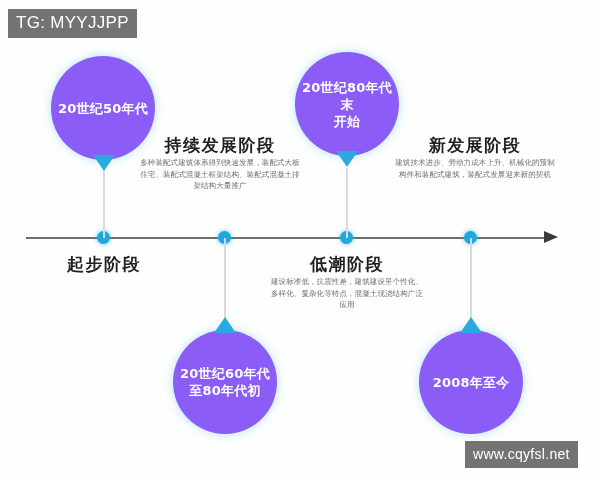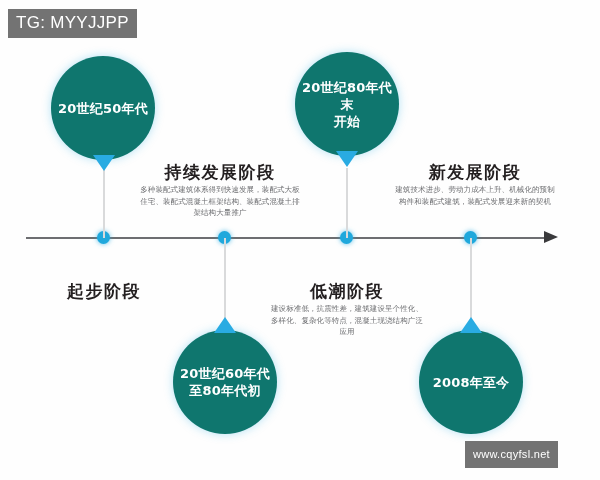--- a/index.html
+++ b/index.html
@@ -27,21 +27,21 @@
     background: #737373;
     color: #ffffff;
     font-size: 17px;
     letter-spacing: 0.3px;
     line-height: 26px;
     padding: 1px 8px 2px 8px;
     white-space: nowrap;
     font-family: "Liberation Sans", sans-serif;
   }
   #wm-top { left: 8px; top: 9px; }
-  #wm-bottom { left: 465px; top: 441px; font-size: 11px; line-height: 24px; }
+  #wm-bottom { left: 465px; top: 441px; font-size: 14px; line-height: 24px; }
 
   
   #axis-line {
     position: absolute;
     left: 26px;
     top: 237px;
     width: 522px;
     height: 2px;
     background: #6d6e71;
   }
@@ -71,21 +71,21 @@
     width: 2px;
     background: #d9dadb;
   }
 
   
   .balloon {
     position: absolute;
     width: 104px;
     height: 104px;
     border-radius: 50%;
-    background: #0f766e;
+    background: #8b5cf6;
     box-shadow: 0 0 10px rgba(41,171,226,0.35);
     display: flex;
     align-items: center;
     justify-content: center;
     text-align: center;
   }
   .balloon-label {
     color: #ffffff;
     font-size: 13px;
     font-weight: bold;
@@ -113,21 +113,20 @@
     position: absolute;
     text-align: center;
   }
   .block-title {
     font-size: 17px;
     font-weight: bold;
     color: #231f20;
     letter-spacing: 1.5px;
     line-height: 24px;
     white-space: nowrap;
-    margin-top: 27px;
   }
   .block-body {
     font-size: 7.5px;
     color: #6d6e71;
     line-height: 11.5px;
     letter-spacing: 0.1px;
     text-align: center;
   }
 </style>
 </head>

